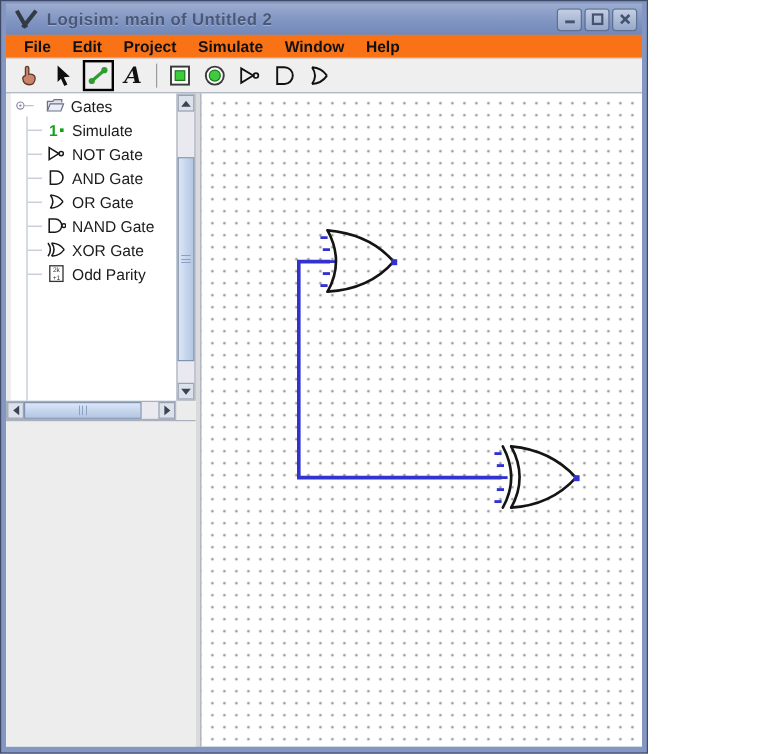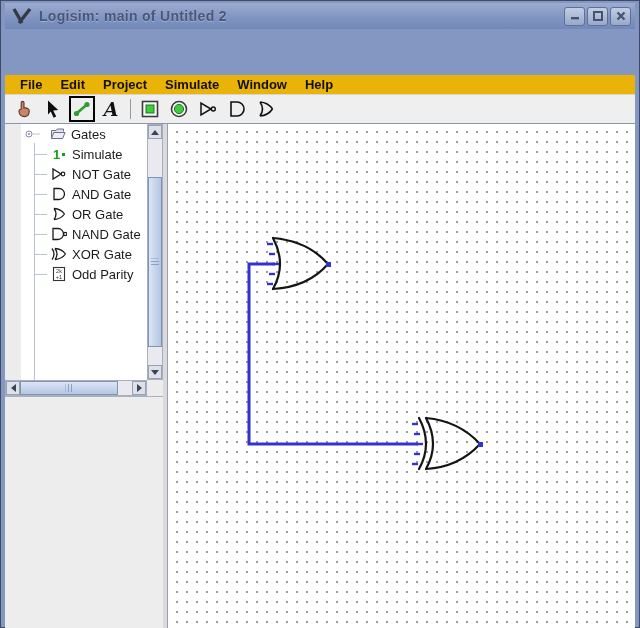--- a/index.html
+++ b/index.html
@@ -1,18 +1,18 @@
 <!DOCTYPE html>
 <html><head>
 <meta charset="utf-8">
 <style>
   * { margin:0; padding:0; box-sizing:border-box; }
   html,body { width:640px; height:628px; font-family:"Liberation Sans", sans-serif; }
   .window {
-    position:relative; width:640px; height:628px;
+    position:relative; width:540px; height:628px;
     background:#8497c3; border:1px solid #3e4a66;
     padding:2px 4px 6px 4px;
   }
   
   .titlebar {
     height:26px; display:flex; align-items:center;
     background:linear-gradient(to bottom,#9dacd0,#8095c2 55%,#7288b7);
     padding:0 4px;
   }
   .app-icon { width:22px; height:18px; margin:0 6px 0 2px; }
@@ -23,43 +23,43 @@
   }
   .winbtns { display:flex; gap:2px; }
   .wbtn {
     width:21px; height:19px; border:1px solid #5f7095; border-radius:3px;
     background:linear-gradient(to bottom,#c3cee3,#97a8c9);
     display:flex; align-items:center; justify-content:center; cursor:pointer;
   }
   .wbtn svg { display:block; }
   
   .menubar {
-    height:20px; background:#eab308; display:flex; align-items:center;
-    border-bottom:1px solid #d6d6d6; padding-left:6px;margin-top:46px;
+    height:20px; background:#f97316; display:flex; align-items:center;
+    border-bottom:1px solid #d6d6d6; padding-left:6px;
   }
   .menu-item {
     font-weight:bold; font-size:13px; color:#111; padding:0 9px; cursor:default;
   }
   
   .toolbar {
     height:29px; background:#efefef; display:flex; align-items:center;
     padding-left:6px; border-bottom:1px solid #8b97ad;
   }
   .tool {
     width:26px; height:26px; display:flex; align-items:center; justify-content:center;
     margin-right:3px; border:2px solid transparent;
   }
   .tool.selected { border:2px solid #000; }
   .tool-sep { width:1px; height:20px; background:#9a9a9a; margin:0 6px 0 3px; }
   .text-glyph { font:italic bold 19px "DejaVu Serif", serif; color:#111; line-height:1; }
   
   .main { display:flex; height:544px; background:#fff; }
   .sidebar { position:relative; width:158px; height:544px; background:#ececec; flex:none; }
   .tree-viewport {
-    position:absolute; left:16px; top:0; width:142px; height:256px;
+    position:absolute; left:4px; top:0; width:142px; height:256px;
     background:#fff; overflow:hidden; border-right:1px solid #b8bcc8;
   }
   .tree-trunk { position:absolute; left:13px; top:19px; height:248px; width:1px; background:#bcc2d4; }
   .tree-row {
     position:relative; height:20px; display:flex; align-items:center;
     font-size:13px; color:#1b1b1b; white-space:nowrap; cursor:default;
   }
   .tree-row .tline { width:12px; height:1px; background:#bcc2d4; margin-left:14px; flex:none; }
   .tree-row .ticon { width:20px; height:16px; display:flex; align-items:center; justify-content:center; flex:none; margin:0 3px 0 2px; }
   .tree-root .ticon { margin-left:2px; }

